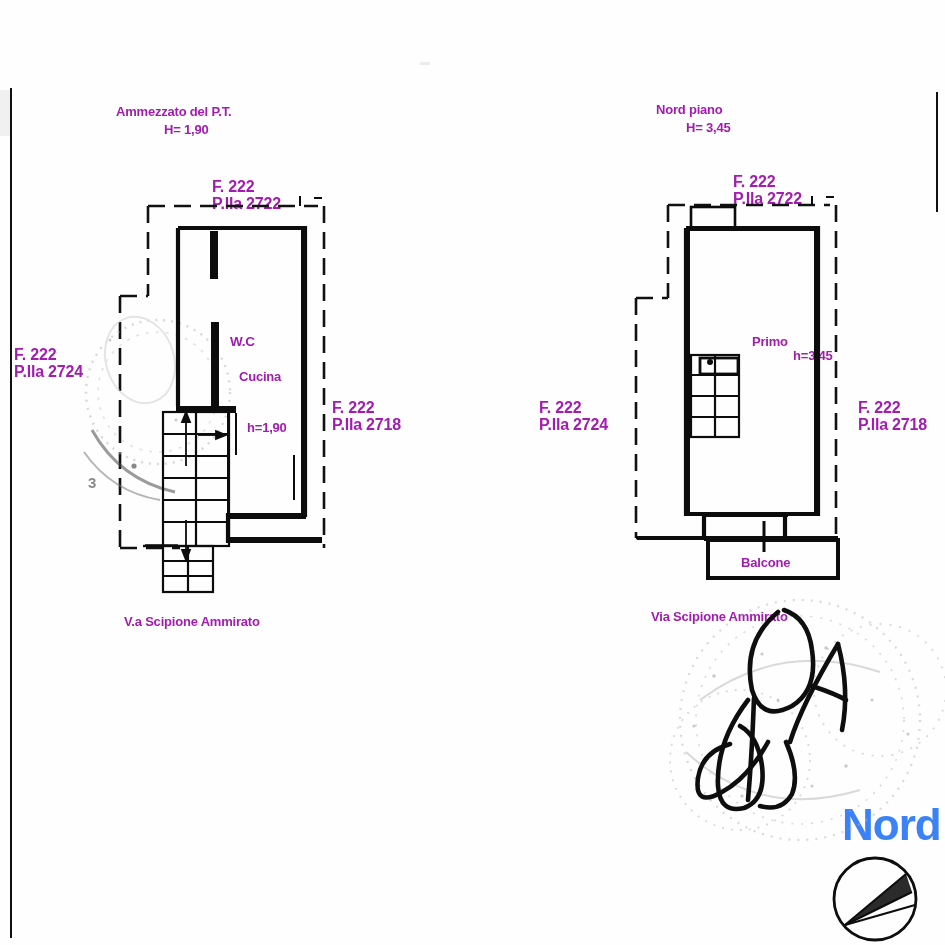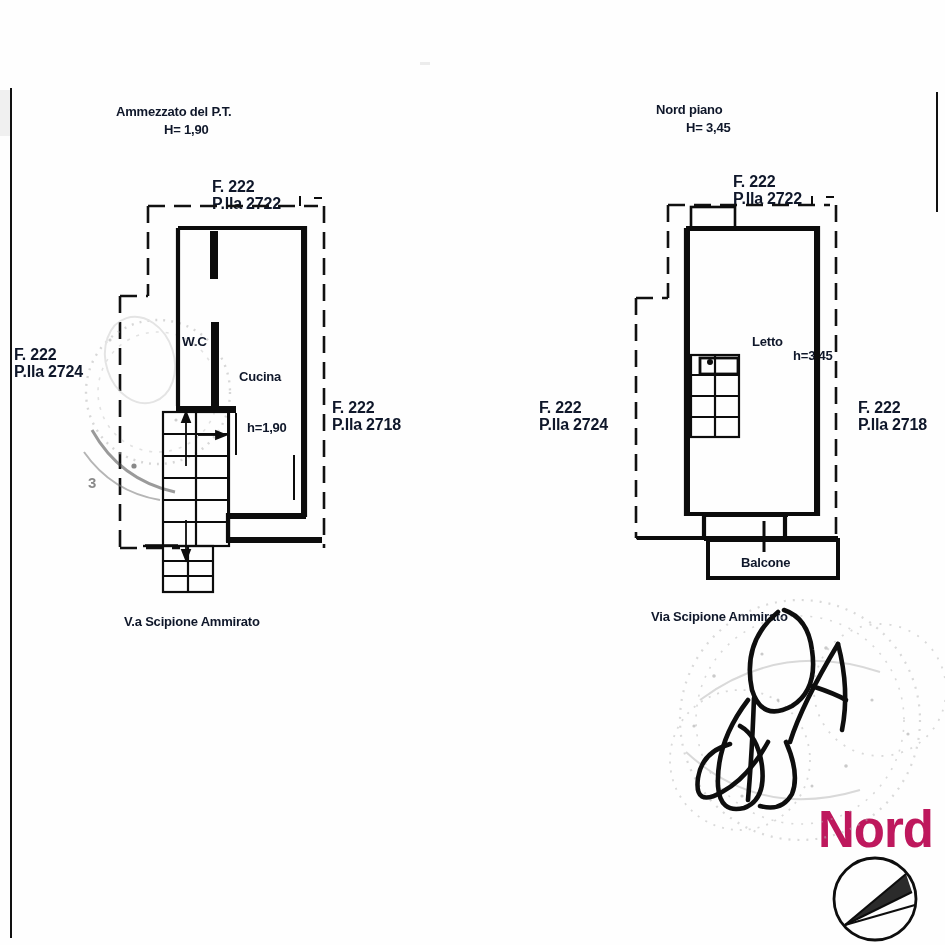--- a/index.html
+++ b/index.html
@@ -13,21 +13,21 @@
     height: 945px;
     background: #fefefe;
     overflow: hidden;
     font-family: "Liberation Sans", sans-serif;
     color: #000;
   }
   .lbl {
     position: absolute;
     font-family: "Liberation Sans", sans-serif;
     font-weight: bold;
-    color: #0f172a;
+    color: #a21caf;
     white-space: pre;
     line-height: 1.25;
     letter-spacing: -0.2px;
   }
   .lbl.t13 { font-size: 13px; }
   .lbl.t125 { font-size: 16px; }
   .lbl.t14 { font-size: 13.5px; }
 
   
   .edge-v {
@@ -44,23 +44,24 @@
     left: 0; top: 0;
     width: 945px;
     height: 945px;
     overflow: visible;
   }
 
   .nord-text {
     position: absolute;
     font-family: "Liberation Sans", sans-serif;
     font-weight: bold;
-    font-size: 51px;
+    font-size: 44px;
     letter-spacing: -1px;
-    color: #be185d;
+    color: #3b82f6;
+    margin-left: 24px;
   }
 </style>
 </head>
 <body>
 
 <div id="page">
 
   <div class="edge-v" style="left:10px; top:88px; width:2px; height:560px;"></div>
   <div class="edge-v" style="left:10px; top:648px; width:2px; height:290px;"></div>
   <div class="edge-v" style="left:936px; top:92px; width:2px; height:120px;"></div>
@@ -72,40 +73,40 @@
 
   <div class="lbl t125" style="left:212px; top:177px;">F. 222</div>
   <div class="lbl t125" style="left:212px; top:194px;">P.lla 2722</div>
 
   <div class="lbl t125" style="left:14px; top:345px;">F. 222</div>
   <div class="lbl t125" style="left:14px; top:362px;">P.lla 2724</div>
 
   <div class="lbl t125" style="left:332px; top:398px;">F. 222</div>
   <div class="lbl t125" style="left:332px; top:415px;">P.lla 2718</div>
 
-  <div class="lbl t14" style="left:182px; top:334px;">W.C</div>
+  <div class="lbl t14" style="left:182px; top:334px;padding-left:48px;">W.C</div>
 
   <div class="lbl t13" style="left:239px; top:369px;text-align:right;">Cucina</div>
   <div class="lbl t13" style="left:247px; top:387px;margin-top:33px;">h=1,90</div>
 
   <div class="lbl t13" style="left:124px; top:614px;">V.a Scipione Ammirato</div>
 
   <div class="lbl t13" style="left:656px; top:102px;">Nord piano</div>
   <div class="lbl t13" style="left:656px; top:120px;margin-left:30px;">H= 3,45</div>
 
   <div class="lbl t125" style="left:733px; top:172px;">F. 222</div>
   <div class="lbl t125" style="left:733px; top:189px;">P.lla 2722</div>
 
   <div class="lbl t125" style="left:539px; top:398px;">F. 222</div>
   <div class="lbl t125" style="left:539px; top:415px;">P.lla 2724</div>
 
   <div class="lbl t125" style="left:858px; top:398px;">F. 222</div>
   <div class="lbl t125" style="left:858px; top:415px;">P.lla 2718</div>
 
-  <div class="lbl t13" style="left:752px; top:334px;">Letto</div>
+  <div class="lbl t13" style="left:752px; top:334px;">Primo</div>
   <div class="lbl t13" style="left:749px; top:348px;padding-left:44px;">h=3,45</div>
 
   <div class="lbl t13" style="left:741px; top:555px;">Balcone</div>
 
   <div class="lbl t13" style="left:651px; top:609px;">Via Scipione Ammirato</div>
 
   <div class="nord-text" style="left:818px; top:800px;">Nord</div>
 
   <svg class="plan" viewBox="0 0 945 945">
     <defs>

